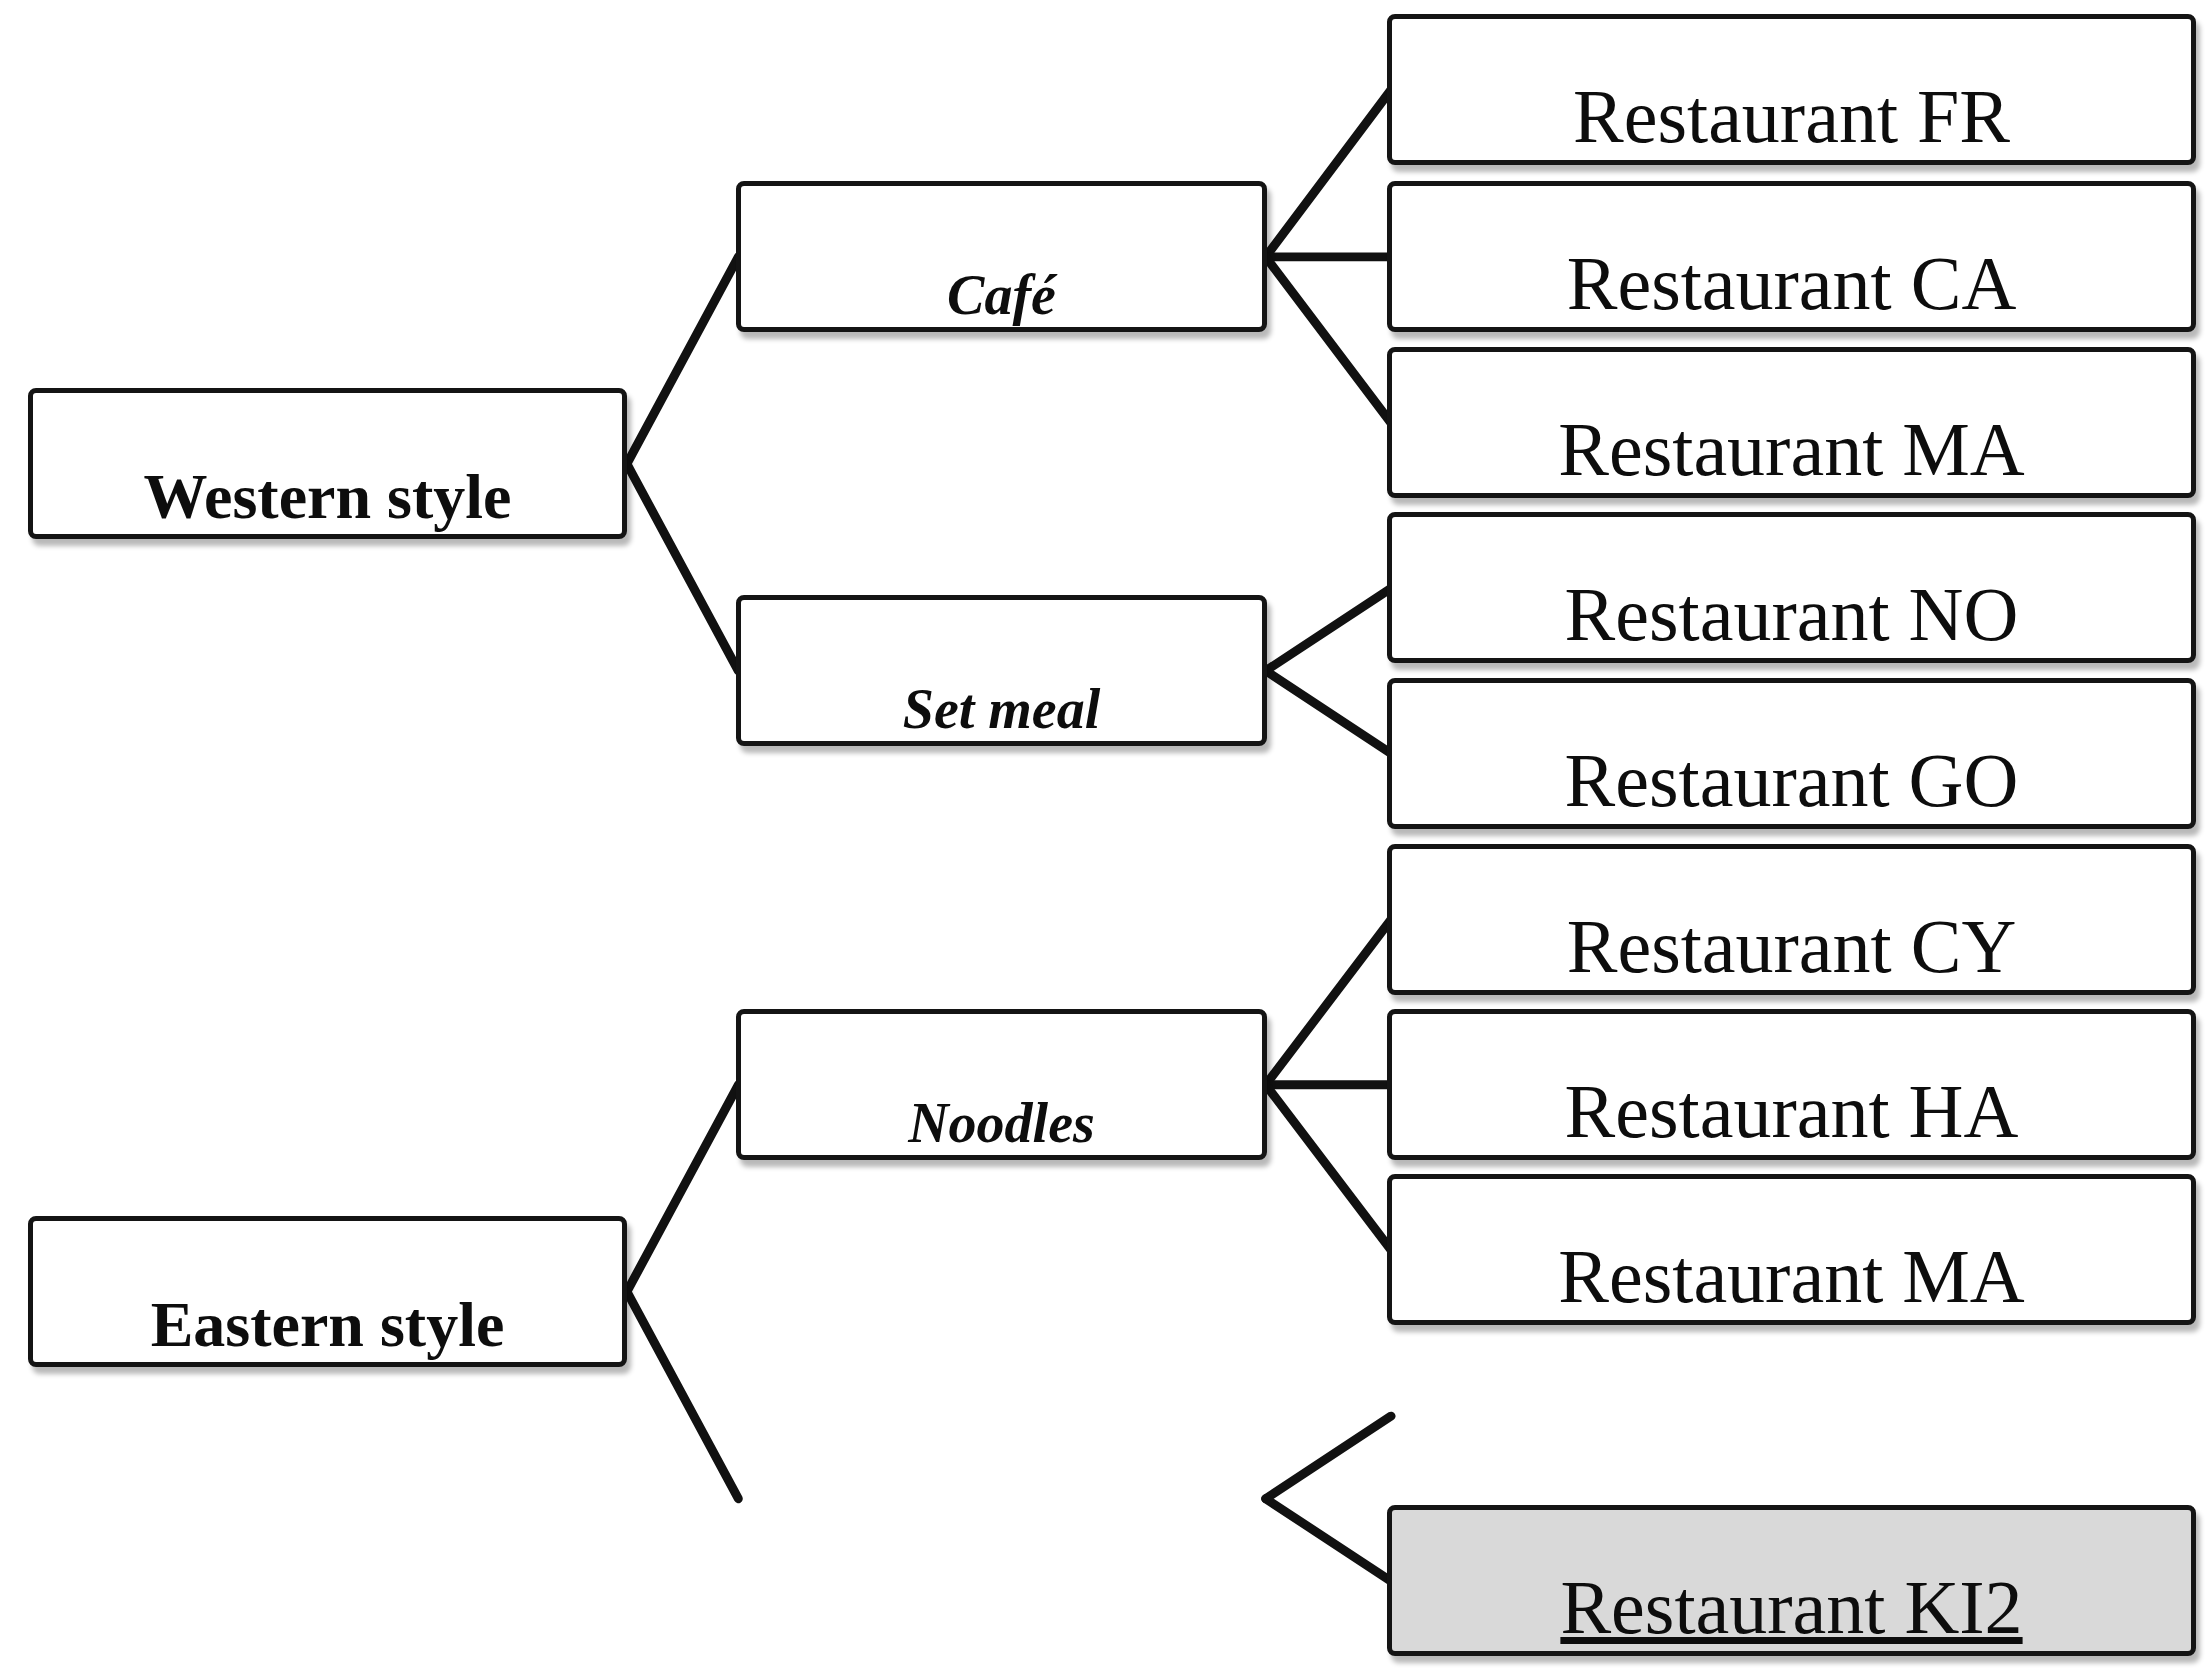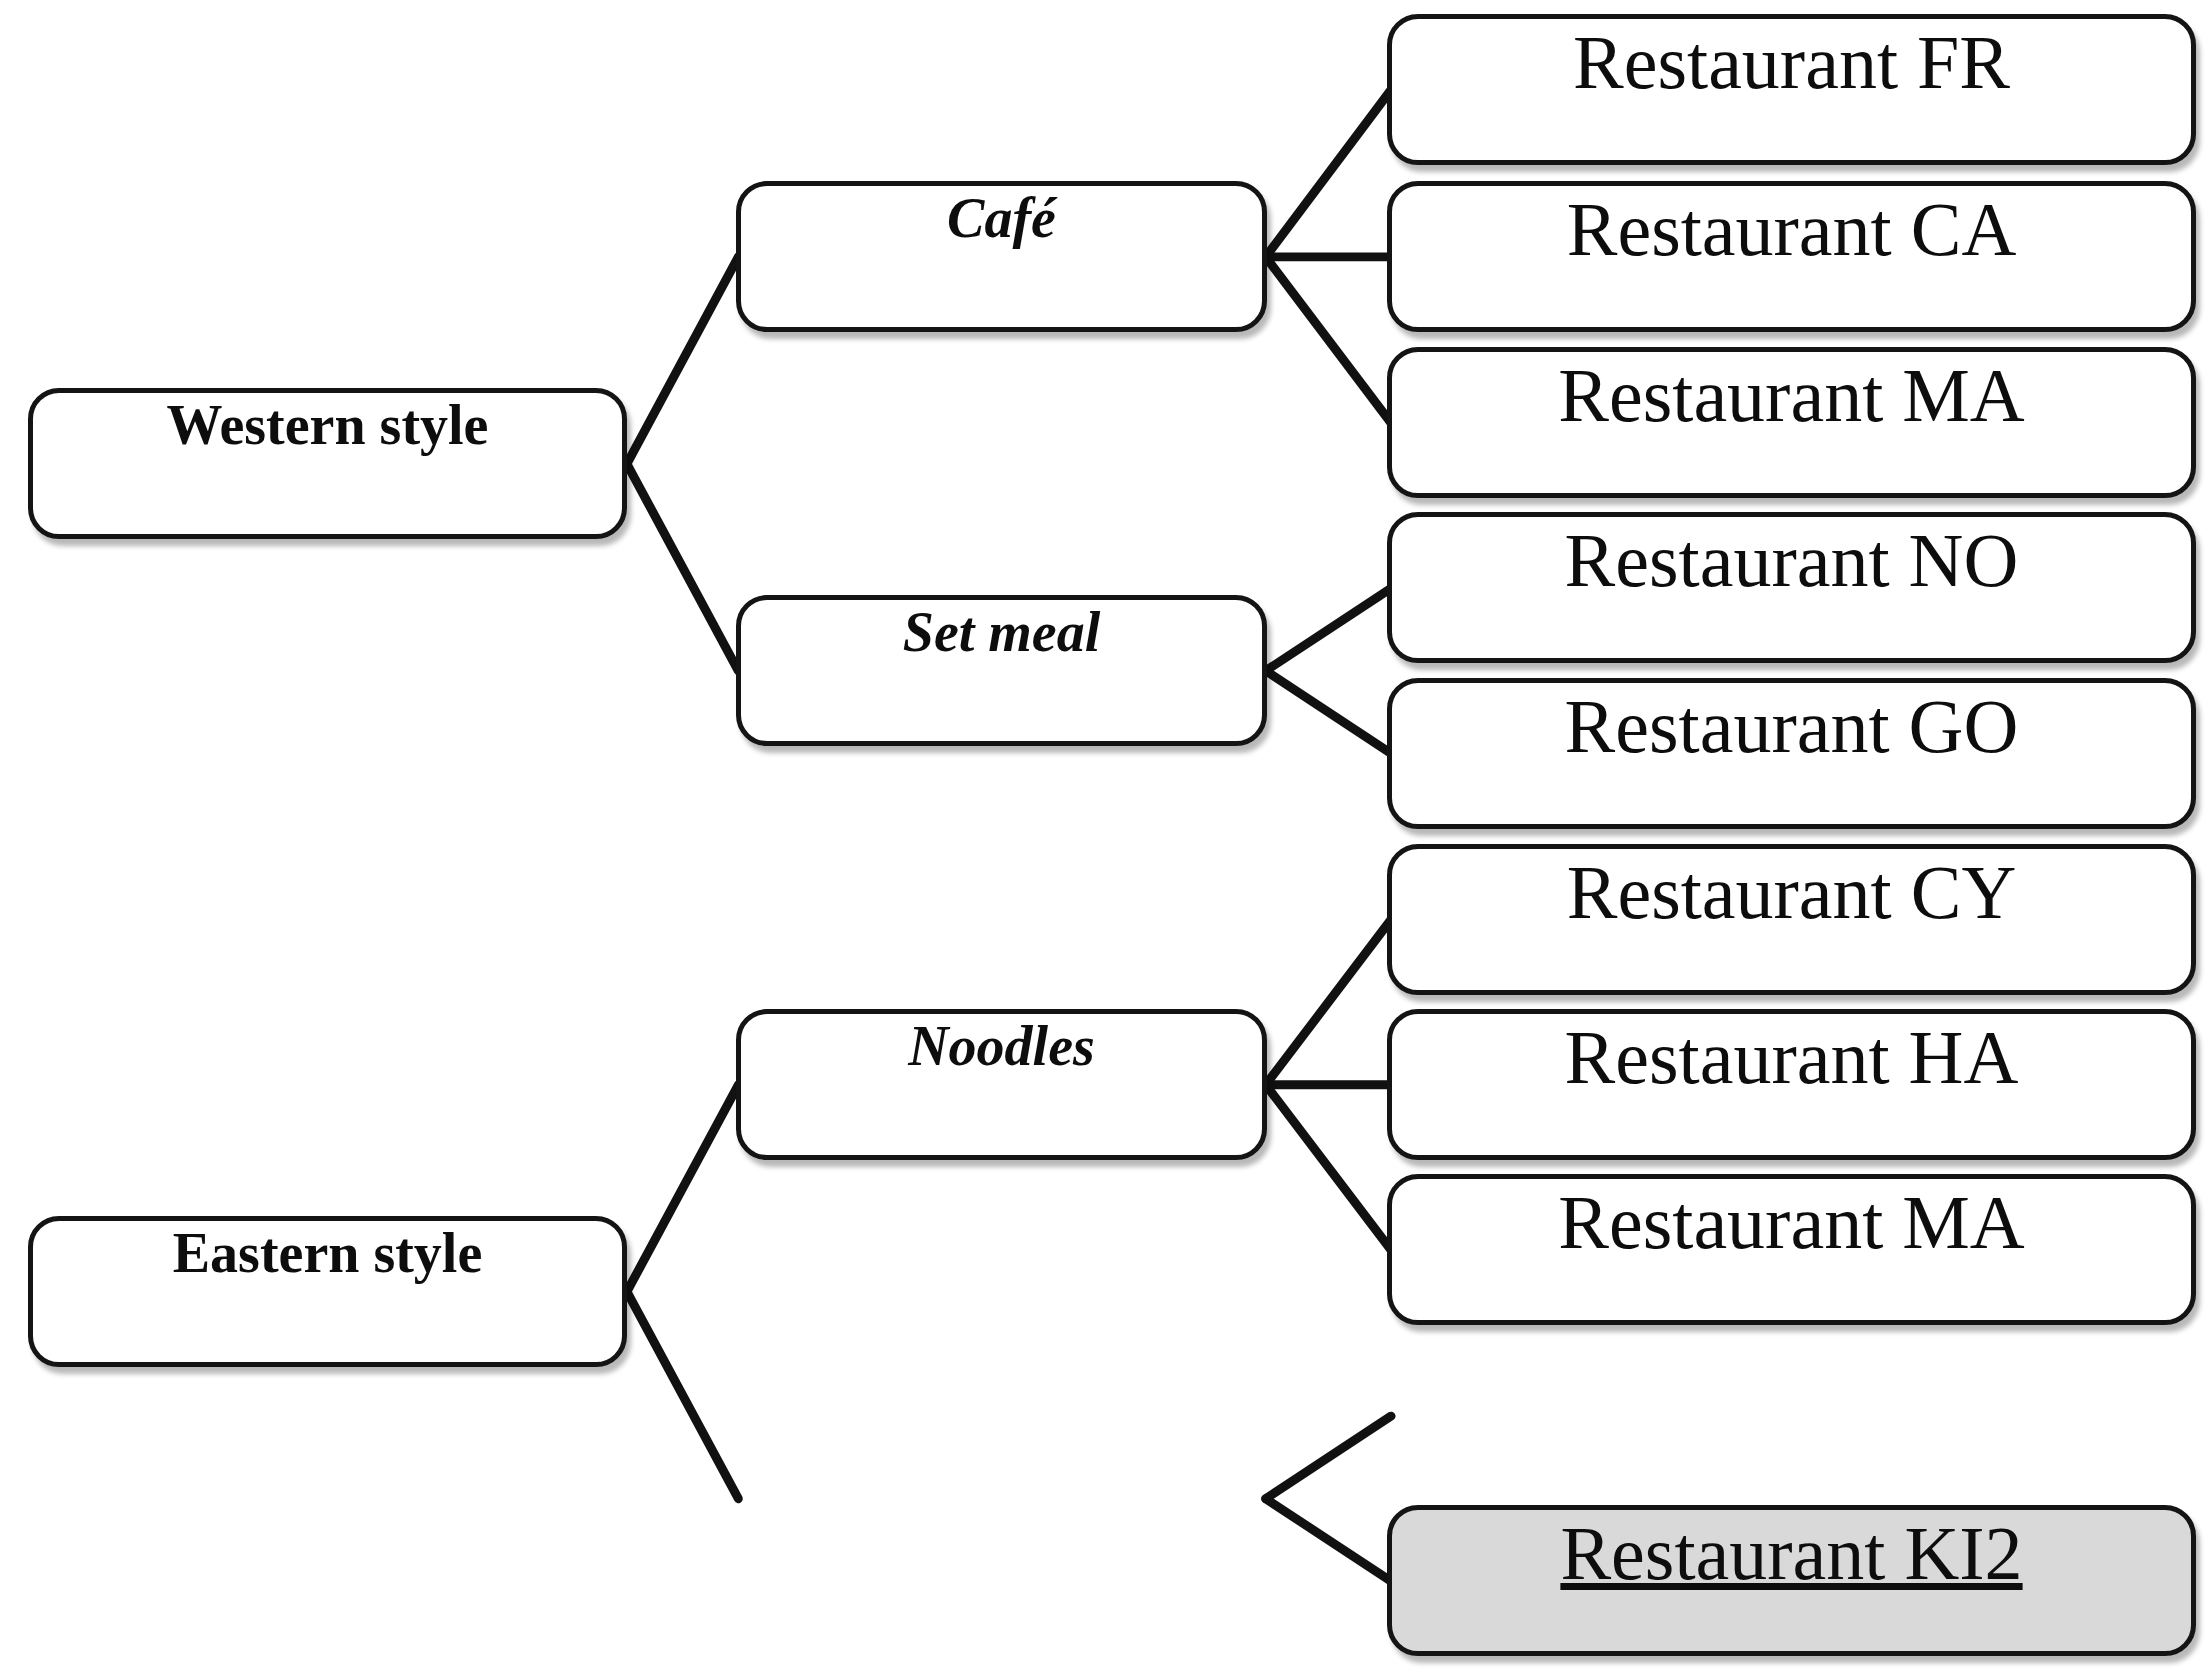--- a/index.html
+++ b/index.html
@@ -9,30 +9,30 @@
     background:var(--background,#fff);
     font-family:"Liberation Serif","DejaVu Serif",serif;
     overflow:hidden;
   }
   .wires{position:absolute;left:0;top:0;width:2211px;height:1671px;}
   .wires line{stroke:var(--line-color,#111);stroke-width:9;stroke-linecap:round;}
   .node{
     position:absolute;
     box-sizing:border-box;
     height:151px;
-    display:flex;align-items:flex-start;justify-content:center;
+    display:flex;align-items:flex-end;justify-content:center;
     background:var(--box-fill,#fff);
     border:5px solid var(--box-border,#141414);
-    border-radius:31px;
+    border-radius:8px;
     box-shadow:4px 7px 5px rgba(0,0,0,0.28);
     color:var(--text-color,#0d0d0d);
     white-space:nowrap;
   }
   .node.shaded{background:var(--highlight-fill,#d9d9d9);text-decoration:underline;}
-  .lvl1{left:28px;width:599px;font-weight:bold;font-size:56px;}
+  .lvl1{left:28px;width:599px;font-weight:bold;font-size:64px;}
   .lvl2{left:736px;width:531px;font-weight:bold;font-style:italic;font-size:56px;}
   .lvl3{left:1387px;width:809px;font-size:76px;}
 </style>
 </head>
 <body>
 
 <div class="canvas">
 
   <svg class="wires" viewBox="0 0 2222 1679" aria-hidden="true">
     <line x1="630" y1="466" x2="742" y2="258"></line>

